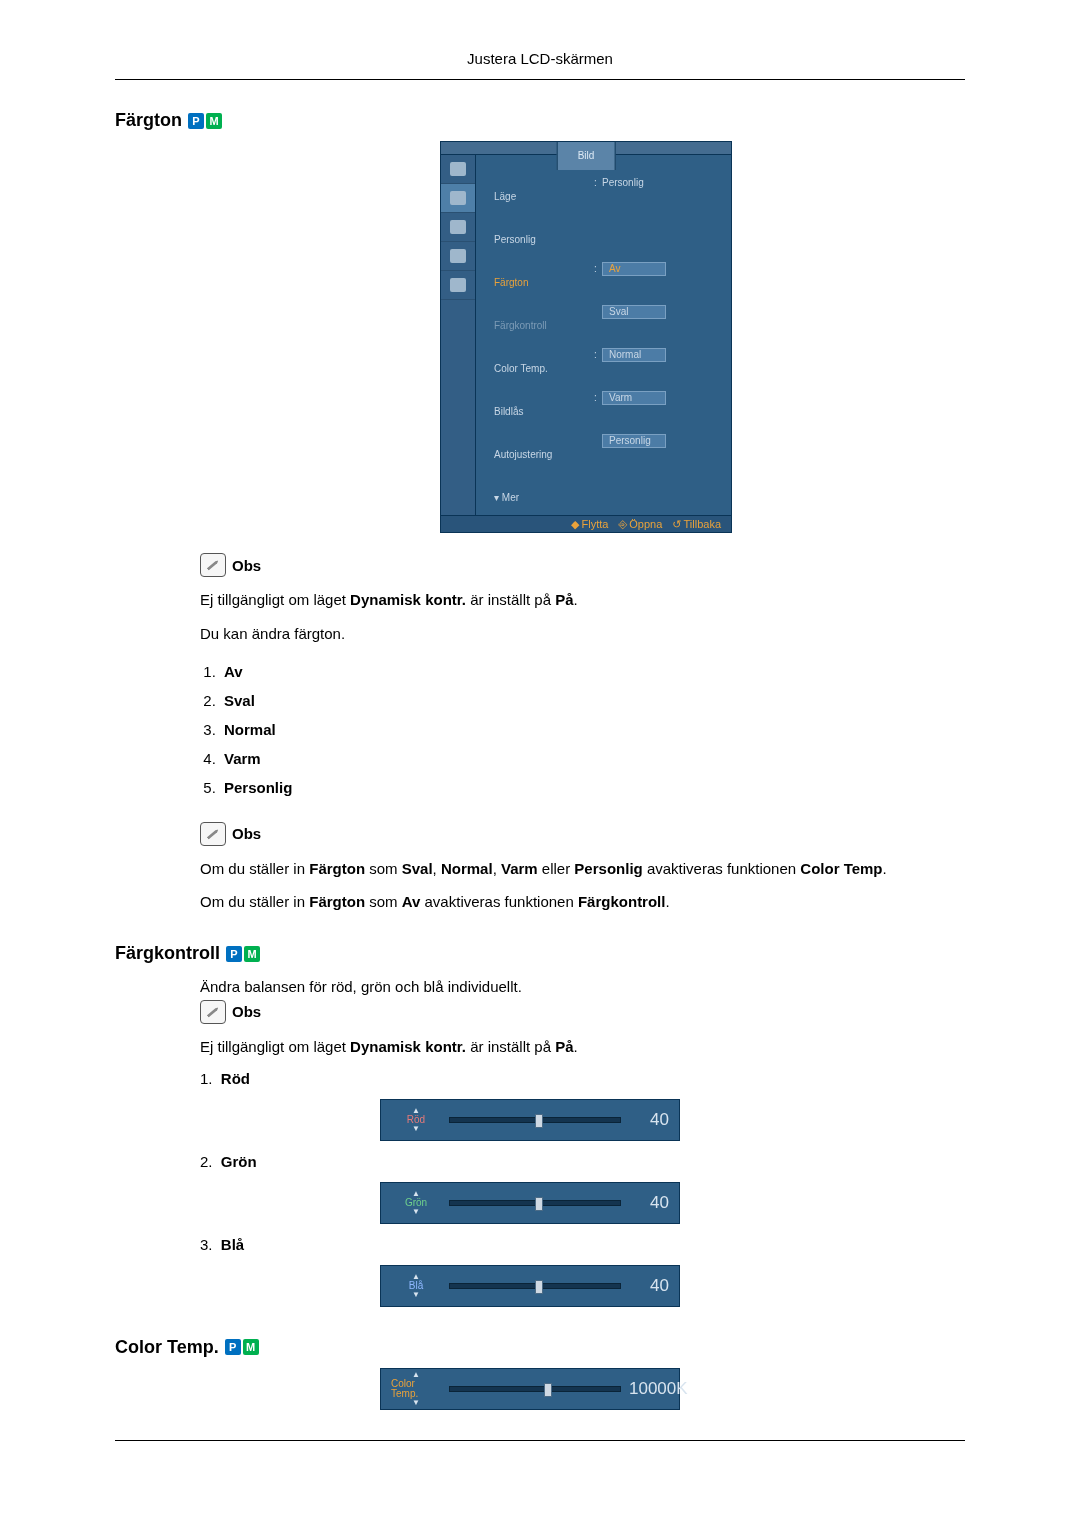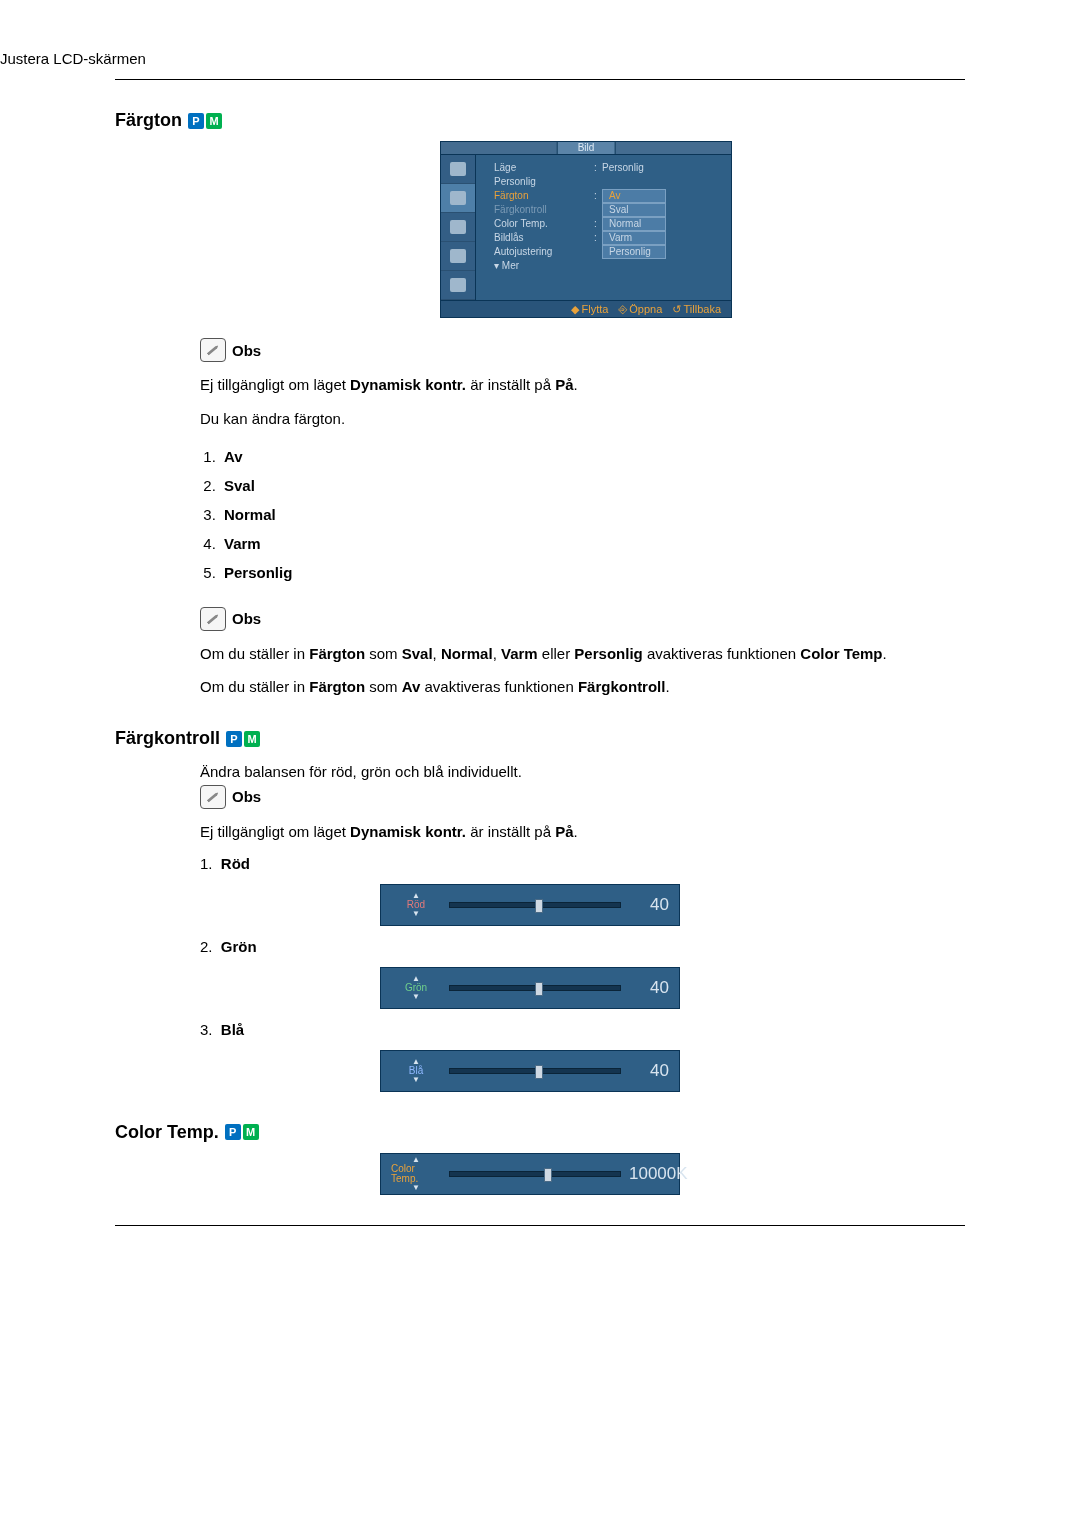--- a/index.html
+++ b/index.html
@@ -9,20 +9,21 @@
     color: #000;
     background: #fff;
   }
   .page {
     width: 1080px;
     margin: 0 auto;
     padding: 50px 0 80px;
     box-sizing: border-box;
   }
   .header-line {
+    text-align: center;
     padding-bottom: 6px;
   }
   hr.top-rule, hr.bottom-rule {
     border: none;
     border-top: 1px solid #000;
     margin: 6px 115px 30px;
   }
   hr.bottom-rule {
     margin: 30px 115px 0;
   }
@@ -71,21 +72,21 @@
     height: 12px;
     border-bottom: 1px solid #0a3456;
     position: relative;
   }
   .osd-title-tab {
     position: absolute;
     left: 50%;
     transform: translateX(-50%);
     top: 0;
     background: #5b84a8;
-    padding: 0 20px;
+    padding: 8px 20px;
     font-size: 10px;
     line-height: 12px;
     color: #dce9f5;
     border-left: 1px solid #0a3456;
     border-right: 1px solid #0a3456;
   }
   .osd-body {
     display: flex;
   }
   .osd-sidebar {
@@ -113,21 +114,21 @@
   .osd-main {
     flex: 1;
     padding: 6px 10px 10px 18px;
   }
   .osd-row {
     display: flex;
     align-items: center;
     min-height: 14px;
     line-height: 14px;
   }
-  .osd-label { width: 100px; }
+  .osd-label { width: 100px; margin-top: 29px; }
   .osd-colon { width: 8px; }
   .osd-value { flex: 1; }
   .osd-value-box {
     display: inline-block;
     padding: 0 6px;
     border: 1px solid #7aa0c2;
     background: #4c7ca6;
     line-height: 12px;
     min-width: 50px;
   }

